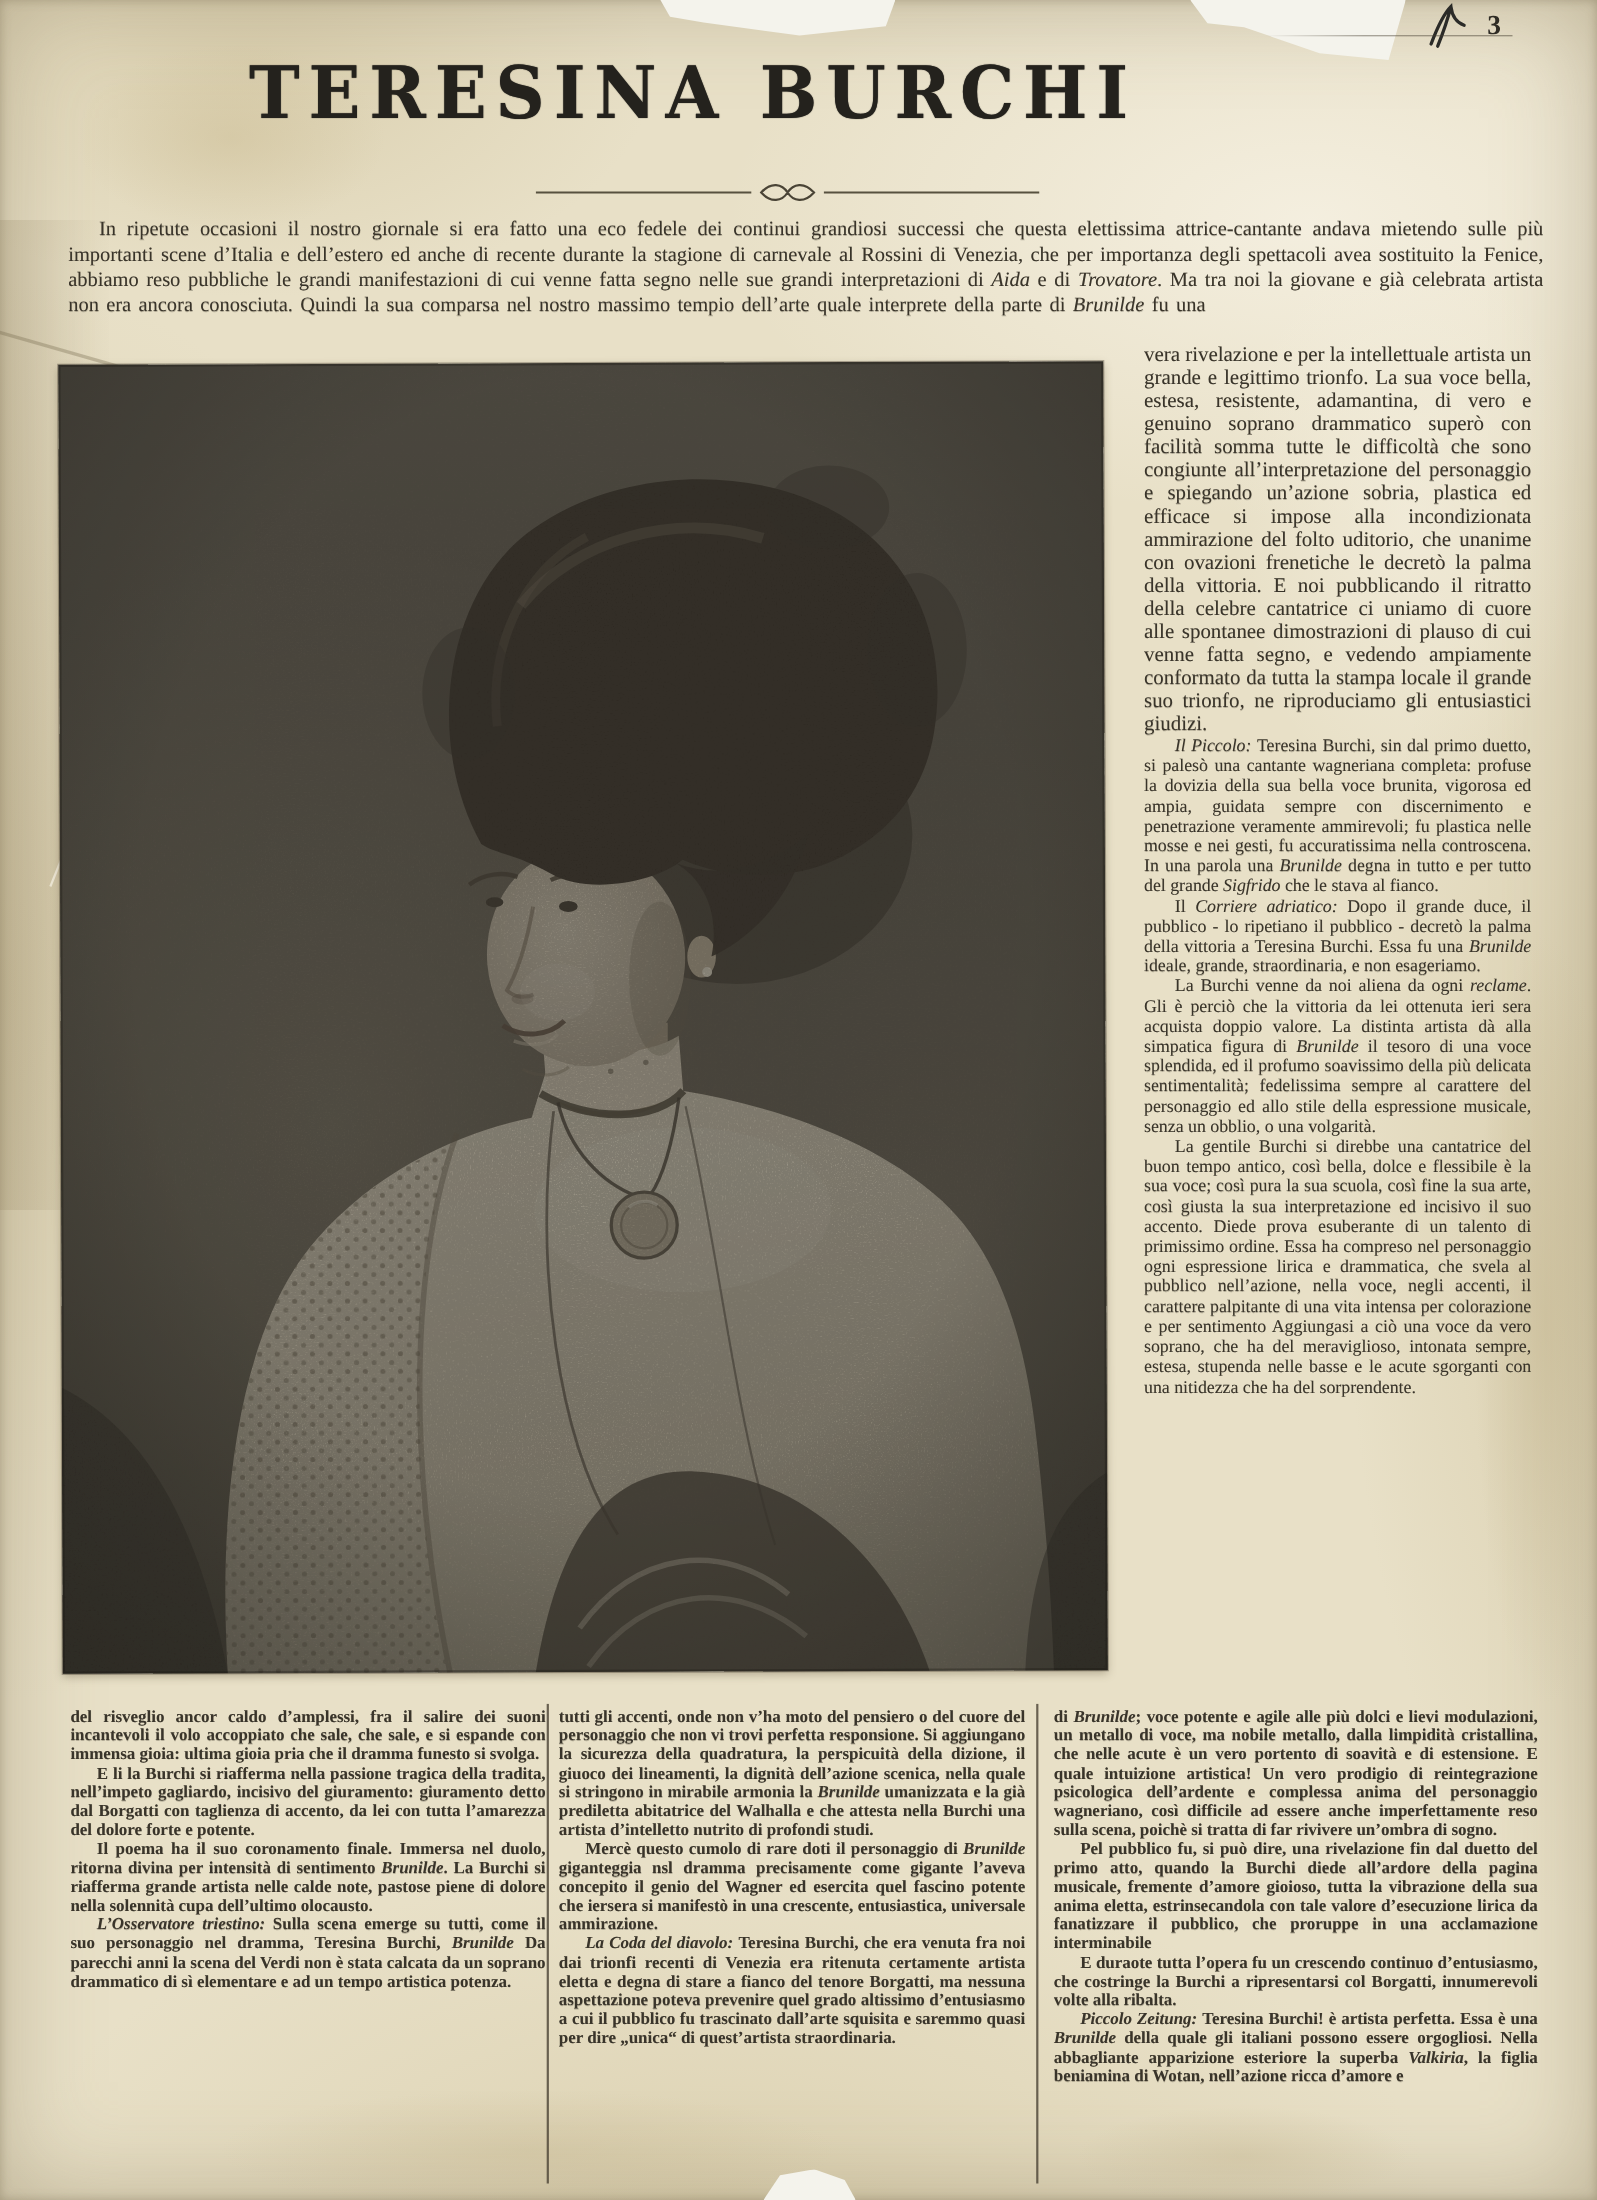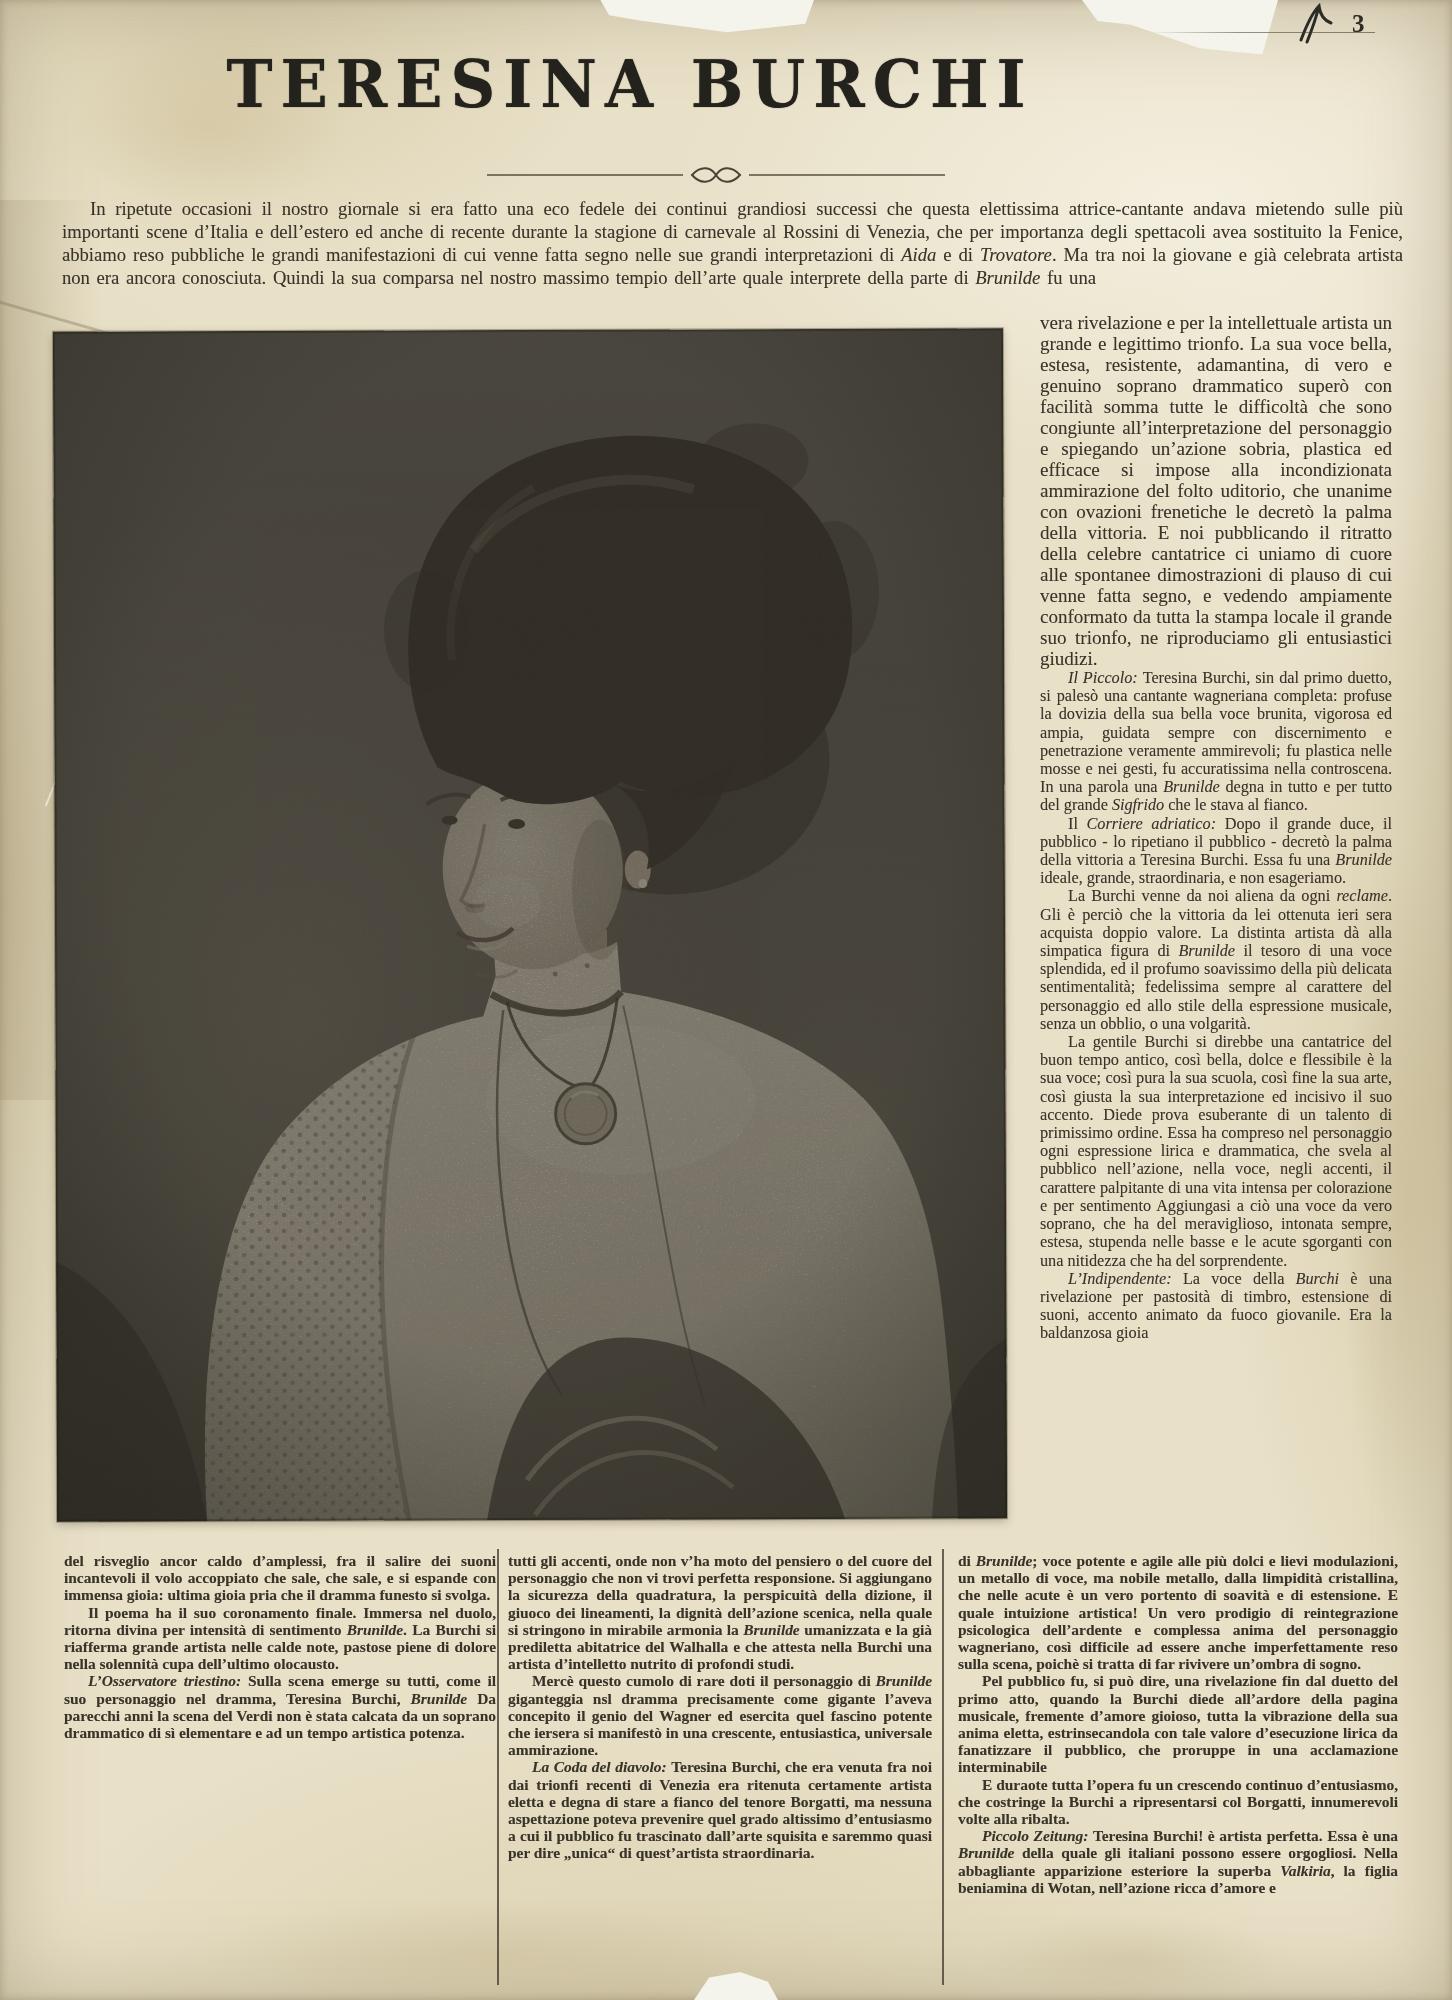--- a/index.html
+++ b/index.html
@@ -196,27 +196,27 @@
       <rect x="1" y="1" width="948" height="1188" fill="none" stroke="rgba(25,22,17,.35)" stroke-width="2"></rect>
     </svg>
   </div>
 
   <div class="col col-right">
       <p class="noindent"><span>vera rivelazione e per la intellettuale artista un grande e legittimo trionfo. La sua voce bella, estesa, resistente, adamantina, di vero e genuino soprano drammatico superò con facilità somma tutte le difficoltà che sono congiunte all’interpretazione del personaggio e spiegando un’azione sobria, plastica ed efficace si impose alla incondizionata ammirazione del folto uditorio, che unanime con ovazioni frenetiche le decretò la palma della vittoria. E noi pubblicando il ritratto della celebre cantatrice ci uniamo di cuore alle spontanee dimostrazioni di plauso di cui venne fatta segno, e vedendo ampiamente conformato da tutta la stampa locale il grande suo trionfo, ne riproduciamo gli entusiastici giudizi.</span></p>
       <p><i>Il Piccolo: </i><span>Teresina Burchi, sin dal primo duetto, si palesò una cantante wagneriana completa: profuse la dovizia della sua bella voce brunita, vigorosa ed ampia, guidata sempre con discernimento e penetrazione veramente ammirevoli; fu plastica nelle mosse e nei gesti, fu accuratissima nella controscena. In una parola una </span><i>Brunilde</i><span> degna in tutto e per tutto del grande </span><i>Sigfrido</i><span> che le stava al fianco.</span></p>
       <p><span>Il </span><i>Corriere adriatico: </i><span>Dopo il grande duce, il pubblico - lo ripetiano il pubblico - decretò la palma della vittoria a Teresina Burchi. Essa fu una </span><i>Brunilde</i><span> ideale, grande, straordinaria, e non esageriamo.</span></p>
       <p><span>La Burchi venne da noi aliena da ogni </span><i>reclame</i><span>. Gli è perciò che la vittoria da lei ottenuta ieri sera acquista doppio valore. La distinta artista dà alla simpatica figura di </span><i>Brunilde</i><span> il tesoro di una voce splendida, ed il profumo soavissimo della più delicata sentimentalità; fedelissima sempre al carattere del personaggio ed allo stile della espressione musicale, senza un obblio, o una volgarità.</span></p>
       <p><span>La gentile Burchi si direbbe una cantatrice del buon tempo antico, così bella, dolce e flessibile è la sua voce; così pura la sua scuola, così fine la sua arte, così giusta la sua interpretazione ed incisivo il suo accento. Diede prova esuberante di un talento di primissimo ordine. Essa ha compreso nel personaggio ogni espressione lirica e drammatica, che svela al pubblico nell’azione, nella voce, negli accenti, il carattere palpitante di una vita intensa per colorazione e per sentimento Aggiungasi a ciò una voce da vero soprano, che ha del meraviglioso, intonata sempre, estesa, stupenda nelle basse e le acute sgorganti con una nitidezza che ha del sorprendente.</span></p>
-      <p><i>L’Indipendente: </i><span>La voce della </span><i>Burchi</i><span> è una rivelazione per pastosità di timbro, estensione di suoni, accento animato da fuoco giovanile. Era la baldanzosa gioia</span></p>
     </div>
 
   <div class="vrule r1"></div>
   <div class="vrule r2"></div>
   <div class="col bcol col-bleft">
       <p class="noindent"><span>del risveglio ancor caldo d’amplessi, fra il salire dei suoni incantevoli il volo accoppiato che sale, che sale, e si espande con immensa gioia: ultima gioia pria che il dramma funesto si svolga.</span></p>
+      <p><span>E li la Burchi si riafferma nella passione tragica della tradita, nell’impeto gagliardo, incisivo del giuramento: giuramento detto dal Borgatti con taglienza di accento, da lei con tutta l’amarezza del dolore forte e potente.</span></p>
       <p><span>Il poema ha il suo coronamento finale. Immersa nel duolo, ritorna divina per intensità di sentimento </span><i>Brunilde</i><span>. La Burchi si riafferma grande artista nelle calde note, pastose piene di dolore nella solennità cupa dell’ultimo olocausto.</span></p>
       <p><i>L’Osservatore triestino: </i><span>Sulla scena emerge su tutti, come il suo personaggio nel dramma, Teresina Burchi, </span><i>Brunilde</i><span> Da parecchi anni la scena del Verdi non è stata calcata da un soprano drammatico di sì elementare e ad un tempo artistica potenza.</span></p>
     </div>
   <div class="col bcol col-bmid">
       <p class="noindent"><span>tutti gli accenti, onde non v’ha moto del pensiero o del cuore del personaggio che non vi trovi perfetta responsione. Si aggiungano la sicurezza della quadratura, la perspicuità della dizione, il giuoco dei lineamenti, la dignità dell’azione scenica, nella quale si stringono in mirabile armonia la </span><i>Brunilde</i><span> umanizzata e la già prediletta abitatrice del Walhalla e che attesta nella Burchi una artista d’intelletto nutrito di profondi studi.</span></p>
       <p><span>Mercè questo cumolo di rare doti il personaggio di </span><i>Brunilde</i><span> giganteggia nsl dramma precisamente come gigante l’aveva concepito il genio del Wagner ed esercita quel fascino potente che iersera si manifestò in una crescente, entusiastica, universale ammirazione.</span></p>
       <p><i>La Coda del diavolo: </i><span>Teresina Burchi, che era venuta fra noi dai trionfi recenti di Venezia era ritenuta certamente artista eletta e degna di stare a fianco del tenore Borgatti, ma nessuna aspettazione poteva prevenire quel grado altissimo d’entusiasmo a cui il pubblico fu trascinato dall’arte squisita e saremmo quasi per dire „unica“ di quest’artista straordinaria.</span></p>
     </div>
   <div class="col bcol col-bright">
       <p class="noindent"><span>di </span><i>Brunilde</i><span>; voce potente e agile alle più dolci e lievi modulazioni, un metallo di voce, ma nobile metallo, dalla limpidità cristallina, che nelle acute è un vero portento di soavità e di estensione. E quale intuizione artistica! Un vero prodigio di reintegrazione psicologica dell’ardente e complessa anima del personaggio wagneriano, così difficile ad essere anche imperfettamente reso sulla scena, poichè si tratta di far rivivere un’ombra di sogno.</span></p>

